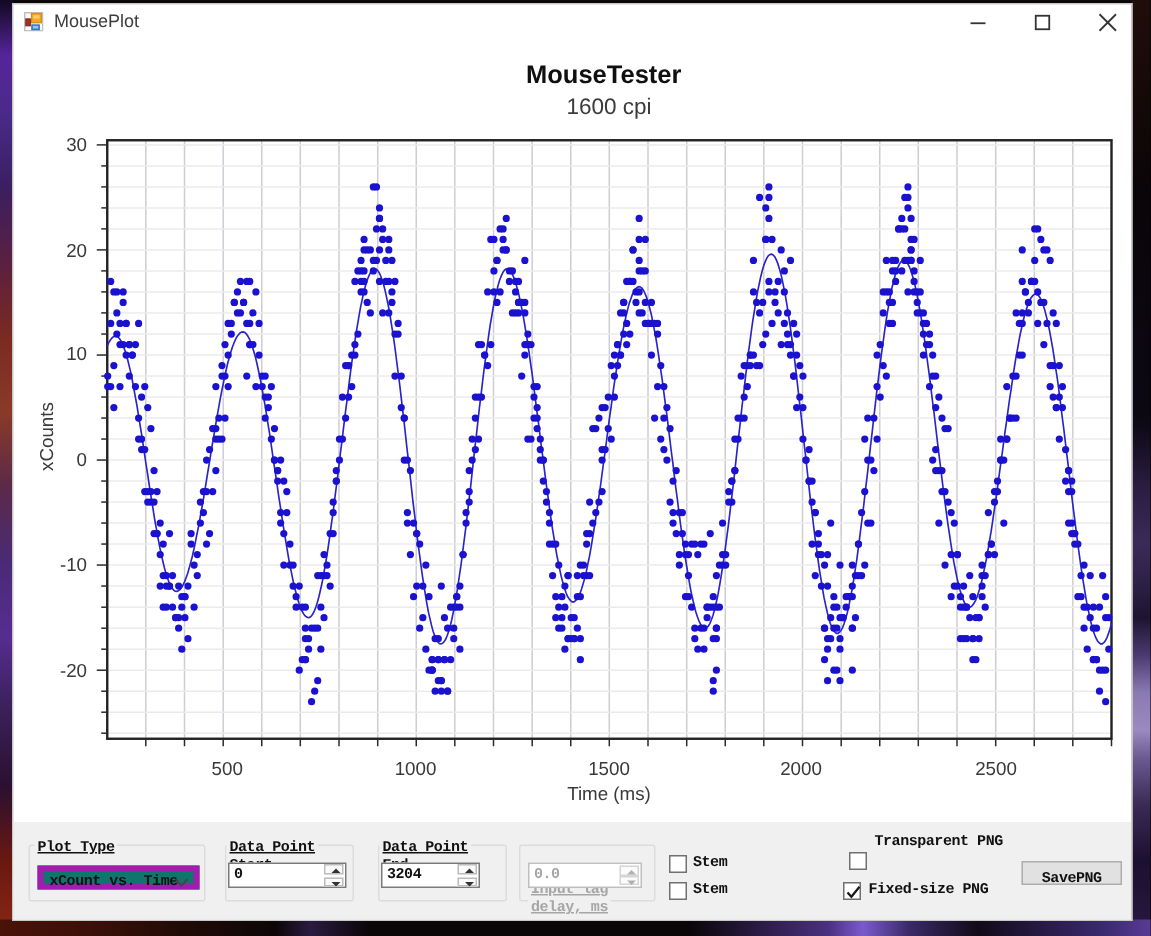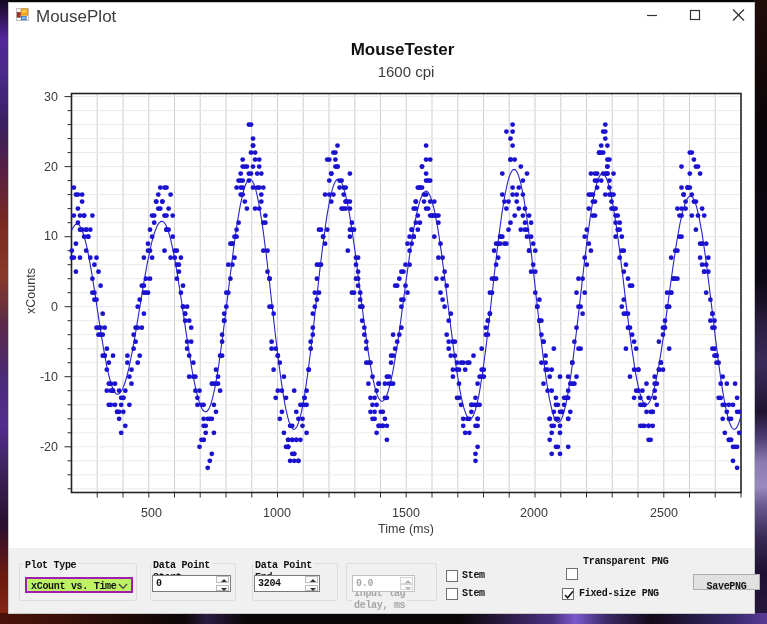--- a/index.html
+++ b/index.html
@@ -1,18 +1,18 @@
 <!DOCTYPE html>
 <html><head><meta charset="utf-8"><style>
 html,body{margin:0;padding:0;width:767px;height:624px;overflow:hidden;background:#000;}
 *{box-sizing:border-box;}
 .abs{position:absolute;}
 .mono{font-family:"Liberation Mono",monospace;font-size:10px;font-weight:700;letter-spacing:-0.3px;color:#111;white-space:nowrap;}
 .gbox{position:absolute;border:1px solid #dcdcdc;border-radius:2px;}
-.glabel{position:absolute;background:#f0f0f0;padding:0 2px;line-height:12px;}
+.glabel{position:absolute;background:#f0f0f0;padding:0 2px;line-height:12px;text-decoration:underline;}
 .spin{position:absolute;background:#fff;border:1px solid #7a7a7a;}
 .spintxt{position:absolute;left:3px;top:1px;line-height:13px;}
 .sbtn{position:absolute;right:1px;width:13px;height:6.5px;border:1px solid #bcbcbc;background:#fbfbfb;}
 .tri-up{position:absolute;left:3.5px;top:1.5px;width:0;height:0;border-left:3px solid transparent;border-right:3px solid transparent;border-bottom:3px solid #333;}
 .tri-dn{position:absolute;left:3.5px;top:2px;width:0;height:0;border-left:3px solid transparent;border-right:3px solid transparent;border-top:3px solid #333;}
 .cb{position:absolute;width:12px;height:12px;background:#fff;border:1px solid #707070;}
 </style></head>
 <body>
 
 <div class="abs" style="left:0;top:0;width:767px;height:3px;background:#0a0508;"></div>
@@ -23,21 +23,21 @@
 <div class="abs" style="left:8px;top:2px;width:747px;height:612px;background:#fff;border:1px solid #c8c8c8;"></div>
 
 <svg class="abs" style="left:16px;top:8px" width="13" height="13" viewBox="0 0 13 13">
 <rect x="0.5" y="0.5" width="12" height="12" fill="#fdfdfd" stroke="#c0c0c0" stroke-width="1"></rect>
 <rect x="5" y="1" width="6.6" height="6.2" fill="#f5a623" stroke="#d98a10" stroke-width="0.8"></rect>
 <rect x="6.2" y="2.2" width="4.2" height="2.2" fill="#fcd06a"></rect>
 <rect x="1.2" y="4.6" width="3" height="4.6" fill="#a33327" stroke="#7e2018" stroke-width="0.7"></rect>
 <rect x="5.2" y="8.6" width="5" height="3.2" fill="#4c8fd6" stroke="#2f6cb0" stroke-width="0.7"></rect>
 <rect x="6" y="9.3" width="3.4" height="1.6" fill="#9cc3ea"></rect>
 </svg>
-<div class="abs" style="left:36px;top:7px;font-family:'Liberation Sans',sans-serif;font-size:17px;color:#3c3c3c;">MousePlot</div>
+<div class="abs" style="left:36px;top:7px;font-family:'Liberation Sans',sans-serif;font-size:12px;color:#3c3c3c;">MousePlot</div>
 <svg class="abs" style="left:630px;top:4px" width="120" height="22" viewBox="0 0 120 22">
 <line x1="17" y1="11.5" x2="27" y2="11.5" stroke="#333" stroke-width="1.2"></line>
 <rect x="60.5" y="6.5" width="9" height="9" fill="none" stroke="#333" stroke-width="1.2"></rect>
 <line x1="103" y1="5.5" x2="114" y2="16.5" stroke="#333" stroke-width="1.2"></line>
 <line x1="114" y1="5.5" x2="103" y2="16.5" stroke="#333" stroke-width="1.2"></line>
 </svg>
 
 <div class="abs" style="left:0;top:40px;width:805px;text-align:center;font-family:'Liberation Sans',sans-serif;font-size:17px;font-weight:700;color:#101010;">MouseTester</div>
 <div class="abs" style="left:0;top:63px;width:812px;text-align:center;font-family:'Liberation Sans',sans-serif;font-size:15px;color:#3c3c3c;">1600 cpi</div>
 
@@ -1066,21 +1066,21 @@
       <circle cx="737.1" cy="411.8" r="2.4"></circle>
       <circle cx="739.2" cy="411.8" r="2.4"></circle>
       <circle cx="739.2" cy="432.8" r="2.4"></circle>
     </g>
 </svg>
 
 <div class="abs" style="left:9px;top:548px;width:745px;height:65px;background:#f0f0f0;"></div>
 
 <div class="gbox" style="left:19px;top:563px;width:118px;height:38px;"></div>
 <div class="glabel mono" style="left:23px;top:560px;">Plot Type</div>
-<div class="abs" style="left:25px;top:577px;width:108px;height:16px;background:#bef264;border:2px solid #a21caf;">
+<div class="abs" style="left:25px;top:577px;width:108px;height:16px;background:#0f766e;border:4px solid #a21caf;">
   <div class="mono" style="position:absolute;left:4px;top:1px;line-height:13px;">xCount vs. Time</div>
   <svg style="position:absolute;right:3px;top:4px" width="10" height="7" viewBox="0 0 10 7">
       <path d="M1 1 L5 5.4 L9 1" fill="none" stroke="#444" stroke-width="1.3"></path>
     </svg>
 </div>
 
 <div class="gbox" style="left:150px;top:563px;width:86px;height:38px;"></div>
 <div class="glabel mono" style="left:151px;top:560px;">Data Point<br>Start</div>
 <div class="spin" style="left:152px;top:575px;width:79px;height:17px;">
   <div class="spintxt mono">0</div>
@@ -1099,21 +1099,21 @@
   <div class="sbtn" style="top:0;">
       <span class="tri-up"></span>
     </div>
   <div class="sbtn" style="bottom:0;">
       <span class="tri-dn"></span>
     </div>
 </div>
 
 <div class="gbox" style="left:346px;top:563px;width:91px;height:38px;"></div>
 <div class="glabel mono" style="left:352px;top:560px;color:#a6a6a6;margin-top:28px;">Input lag<br>delay, ms</div>
-<div class="spin" style="left:352px;top:575px;width:63px;height:17px;border-color:#bfbfbf;">
+<div class="spin" style="left:352px;top:575px;width:76px;height:17px;border-color:#bfbfbf;">
   <div class="spintxt mono" style="color:#a6a6a6;">0.0</div>
   <div class="sbtn" style="top:1px;border-color:#d5d5d5;">
       <span class="tri-up" style="border-bottom-color:#b0b0b0;"></span>
     </div>
   <div class="sbtn" style="bottom:1px;border-color:#d5d5d5;">
       <span class="tri-dn" style="border-top-color:#b0b0b0;"></span>
     </div>
 </div>
 
 <div class="cb" style="left:446px;top:570px;"></div>
@@ -1121,14 +1121,14 @@
 <div class="cb" style="left:446px;top:588px;"></div>
 <div class="mono abs" style="left:462px;top:588px;">Stem</div>
 <div class="cb" style="left:566px;top:568px;"></div>
 <div class="mono abs" style="left:583px;top:556px;">Transparent PNG</div>
 <div class="cb" style="left:562px;top:588px;"></div>
 <svg class="abs" style="left:562px;top:588px" width="14" height="14" viewBox="0 0 14 14">
     <path d="M3 7 L5.6 9.8 L11 3.2" fill="none" stroke="#181818" stroke-width="1.5"></path>
   </svg>
 <div class="mono abs" style="left:579px;top:588px;text-align:center;">Fixed-size PNG</div>
 
-<div class="abs" style="left:681px;top:574px;width:67px;height:16px;background:#e1e1e1;border:1px solid #adadad;text-align:center;margin-left:12px;">
+<div class="abs" style="left:681px;top:574px;width:67px;height:16px;background:#e1e1e1;border:1px solid #adadad;text-align:center;">
   <span class="mono" style="line-height:12px;display:inline-block;margin-top:1px;">SavePNG</span>
 </div>
 </body></html>

